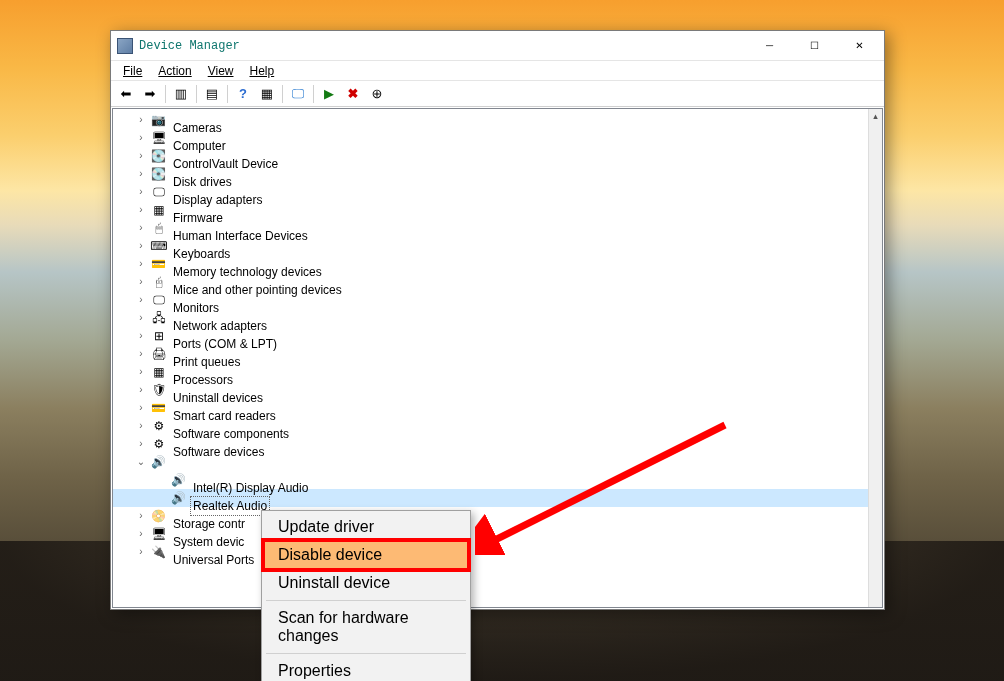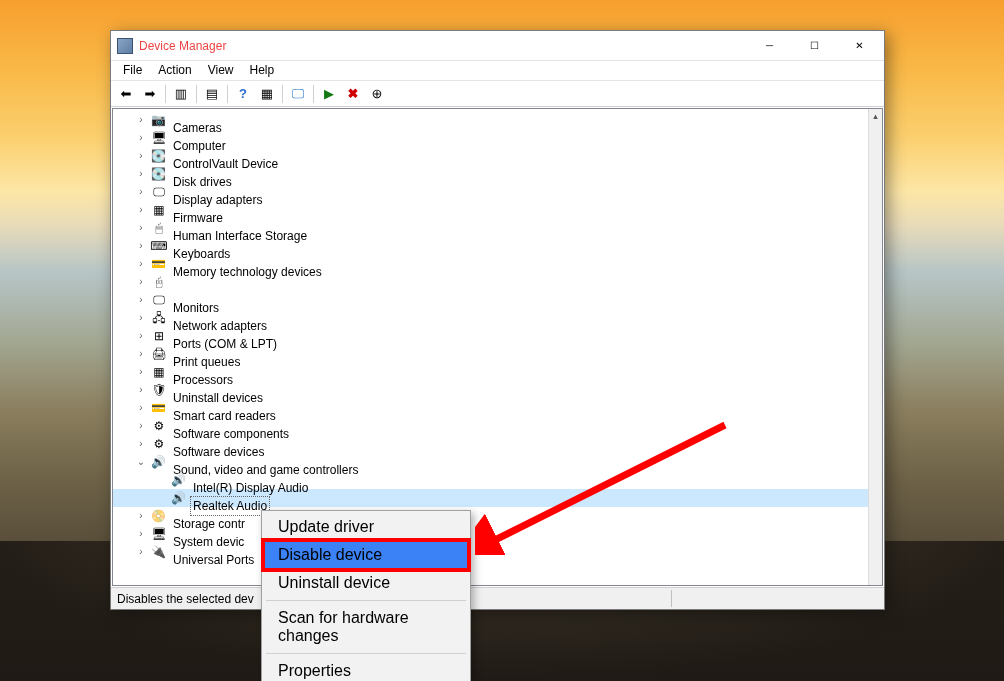--- a/index.html
+++ b/index.html
@@ -46,36 +46,37 @@
     display: flex;
     align-items: center;
     padding: 0 2px 0 6px;
   }
   .title-icon {
     width: 16px; height: 16px;
     margin-right: 6px;
     background: linear-gradient(135deg,#8aa5c4,#5f7ea5);
     border: 1px solid #3a5375;
   }
-  .title-text { flex: 1; font-size: 12px; color: #ef4444; }
+  .title-text { flex: 1; font-size: 12px; color: #0f766e; font-family: Liberation Mono, monospace; }
   .win-controls { display: flex; }
   .win-btn {
     width: 45px; height: 29px;
     display: flex; align-items: center; justify-content: center;
     font-family: 'Segoe UI Symbol', sans-serif;
     font-size: 10px;
   }
 
   .menubar {
     height: 20px;
     display: flex;
-    align-items: flex-start;
+    align-items: flex-end;
     padding: 0 4px;
     border-bottom: 1px solid #e5e5e5;
     font-size: 12px;
+    text-decoration: underline;
   }
   .menu-item { padding: 2px 8px; cursor: default; }
 
   .toolbar {
     height: 26px;
     border-bottom: 1px solid #d0d0d0;
     display: flex;
     align-items: center;
     padding: 0 4px;
     gap: 2px;
@@ -168,21 +169,21 @@
     box-shadow: 3px 3px 8px rgba(0,0,0,0.3);
     padding: 2px;
     font-size: 16px;
     z-index: 20;
   }
   .ctx-item {
     padding: 5px 14px;
     cursor: default;
   }
   .ctx-item.selected {
-    background: #3b82f6;
+    background: #fdba74;
   }
   .ctx-item.highlighted {
     outline: 4px solid #ff0000;
     outline-offset: -1px;
     position: relative;
     z-index: 21;
   }
   .ctx-item.bold { font-weight: normal; }
   .ctx-sep {
     height: 1px;
@@ -286,35 +287,36 @@
           <span class="node-label">Display adapters</span>
         </div>
         <div class="tree-row">
           <span class="expander closed"></span>
           <span class="node-icon">▦</span>
           <span class="node-label">Firmware</span>
         </div>
         <div class="tree-row">
           <span class="expander closed"></span>
           <span class="node-icon">🖱</span>
-          <span class="node-label">Human Interface Storage</span>
+          <span class="node-label">Human Interface Devices</span>
         </div>
         <div class="tree-row">
           <span class="expander closed"></span>
           <span class="node-icon">⌨</span>
           <span class="node-label">Keyboards</span>
         </div>
         <div class="tree-row">
           <span class="expander closed"></span>
           <span class="node-icon">💳</span>
           <span class="node-label">Memory technology devices</span>
         </div>
         <div class="tree-row">
           <span class="expander closed"></span>
           <span class="node-icon">🖰</span>
+          <span class="node-label">Mice and other pointing devices</span>
         </div>
         <div class="tree-row">
           <span class="expander closed"></span>
           <span class="node-icon">🖵</span>
           <span class="node-label">Monitors</span>
         </div>
         <div class="tree-row">
           <span class="expander closed"></span>
           <span class="node-icon">🖧</span>
           <span class="node-label">Network adapters</span>
@@ -350,21 +352,20 @@
           <span class="node-label">Software components</span>
         </div>
         <div class="tree-row">
           <span class="expander closed"></span>
           <span class="node-icon">⚙</span>
           <span class="node-label">Software devices</span>
         </div>
         <div class="tree-row">
           <span class="expander open"></span>
           <span class="node-icon">🔊</span>
-          <span class="node-label">Sound, video and game controllers</span>
         </div>
         <div class="tree-row level2">
           <span class="expander"></span>
           <span class="node-icon">🔊</span>
           <span class="node-label">Intel(R) Display Audio</span>
         </div>
         <div class="tree-row level2 selected">
           <span class="expander"></span>
           <span class="node-icon">🔊</span>
           <span class="node-label">Realtek Audio</span>
@@ -383,24 +384,20 @@
           <span class="expander closed"></span>
           <span class="node-icon">🔌</span>
           <span class="node-label">Universal Ports</span>
         </div>
       </div>
     <div class="scrollbar-v">
       <div class="scroll-arrow">▴</div>
     </div>
   </div>
 
-  <div class="statusbar">
-    <span>Disables the selected dev</span>
-    <div class="status-sep" style="left:560px"></div>
-  </div>
 </div>
 
 <div class="context-menu" id="ctxmenu">
     <div class="ctx-item">Update driver</div>
     <div class="ctx-item selected highlighted">Disable device</div>
     <div class="ctx-item">Uninstall device</div>
     <div class="ctx-sep"></div>
     <div class="ctx-item">Scan for hardware changes</div>
     <div class="ctx-sep"></div>
     <div class="ctx-item bold">Properties</div>

